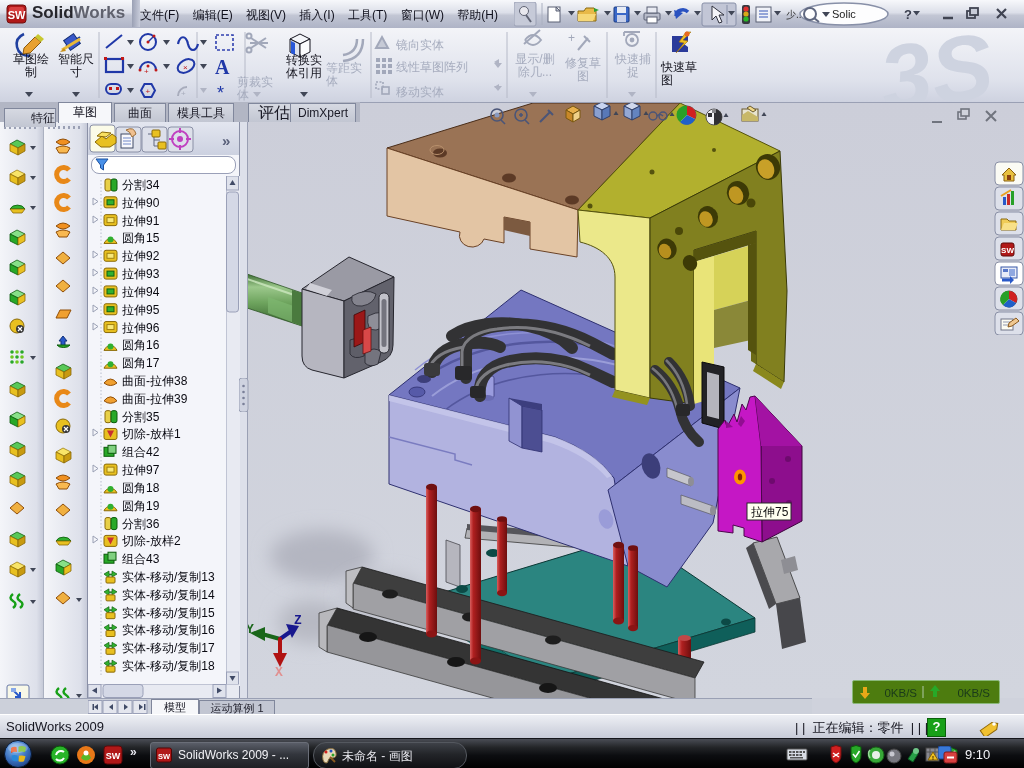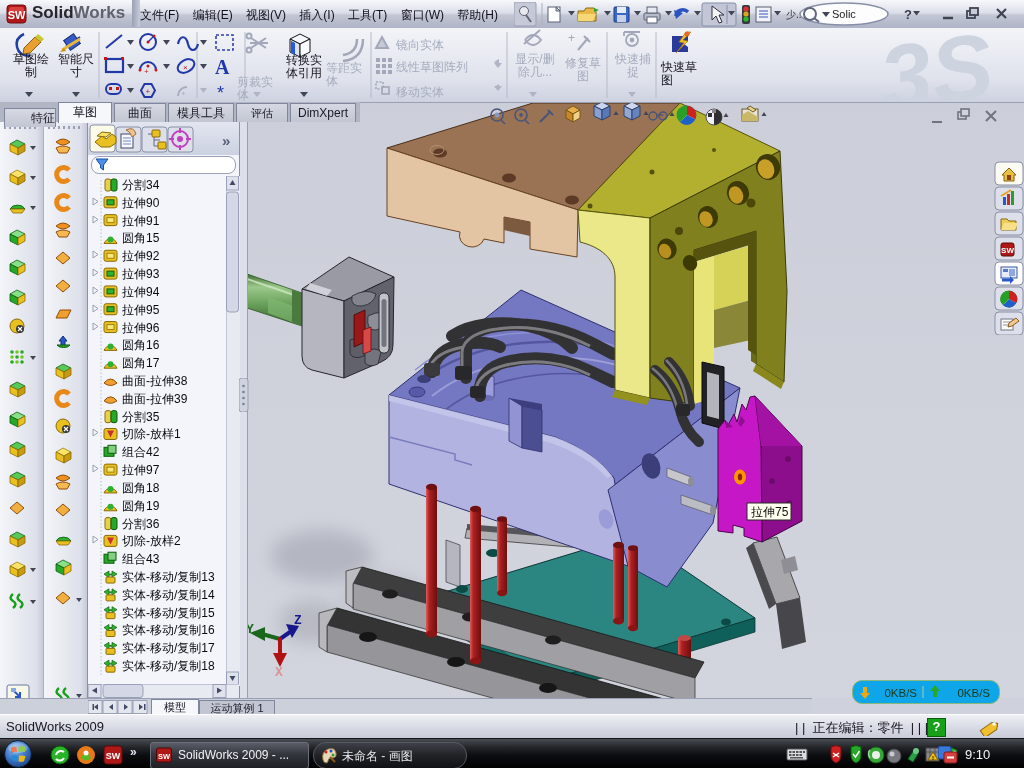--- a/index.html
+++ b/index.html
@@ -213,21 +213,21 @@
  <div class="ab tx" style="left:563px;top:29px;width:40px;text-align:center;font-size:12px;color:#a6acbe;line-height:13px;">修复草<br>图</div>
  <div class="ab tx" style="left:613px;top:25px;width:40px;text-align:center;font-size:12px;color:#a6acbe;line-height:13px;">快速捕<br>捉</div>
  <div class="ab tx" style="left:661px;top:33px;width:40px;font-size:12px;color:#15151f;line-height:13px;">快速草<br>图</div>
 </div>
 
 <div class="ab" style="left:0;top:102px;width:360px;height:20px;background:#b2b6c4;z-index:5;">
  <div class="ab tx" style="left:4px;top:6px;width:50px;height:18px;background:linear-gradient(#d6d9e2,#c2c6d2);border:1px solid #80879c;border-bottom:none;text-align:right;font-size:12px;color:#1a1a26;line-height:18px;">特征</div>
  <div class="ab tx" style="left:58px;top:0px;width:52px;height:20px;background:#f6f7fa;border:1px solid #80879c;border-bottom:none;text-align:center;font-size:12px;color:#10101c;line-height:19px;">草图</div>
  <div class="ab tx" style="left:114px;top:1px;width:50px;height:18px;background:linear-gradient(#d6d9e2,#c2c6d2);border:1px solid #80879c;border-bottom:none;text-align:center;font-size:12px;color:#1a1a26;line-height:18px;">曲面</div>
  <div class="ab tx" style="left:168px;top:1px;width:64px;height:18px;background:linear-gradient(#d6d9e2,#c2c6d2);border:1px solid #80879c;border-bottom:none;text-align:center;font-size:12px;color:#1a1a26;line-height:18px;">模具工具</div>
- <div class="ab tx" style="left:236px;top:1px;width:50px;height:18px;background:linear-gradient(#d6d9e2,#c2c6d2);border:1px solid #80879c;border-bottom:none;text-align:center;font-size:11px;color:#1a1a26;line-height:18px;">评估</div>
+ <div class="ab tx" style="left:248px;top:1px;width:50px;height:18px;background:linear-gradient(#d6d9e2,#c2c6d2);border:1px solid #80879c;border-bottom:none;text-align:center;font-size:16px;color:#1a1a26;line-height:18px;">评估</div>
  <div class="ab tx" style="left:290px;top:1px;width:64px;height:18px;background:linear-gradient(#d6d9e2,#c2c6d2);border:1px solid #80879c;border-bottom:none;text-align:center;font-size:12px;color:#1a1a26;line-height:18px;">DimXpert</div>
 </div>
 <div class="ab" style="left:360px;top:102px;width:664px;height:1px;background:#9aa0b4;z-index:5;"></div>
 
 <svg class="ab" style="left:247px;top:103px" width="777" height="595" viewBox="247 103 777 595">
 <defs>
  <filter id="blur8" x="-50%" y="-50%" width="200%" height="200%">
           <feGaussianBlur stdDeviation="9"></feGaussianBlur>
         </filter>
  <linearGradient id="vbg" x1="0" y1="0" x2="0" y2="1">
@@ -829,21 +829,21 @@
           <rect x="4.5" y="4" width="1.5" height="6"></rect>
           <path d="M25 4 l-4 3 4 3 z"></path>
           <path d="M36 4 l4 3 -4 3 z"></path>
           <path d="M51 4 l4 3 -4 3 z"></path>
           <rect x="56" y="4" width="1.5" height="6"></rect>
         </g>
  </svg>
  <div class="ab tx" style="left:151px;top:0;width:46px;height:15px;background:#f6f7fa;border:1px solid #80879c;border-bottom:none;font-size:11px;text-align:center;line-height:15px;color:#10101c;">模型</div>
  <div class="ab tx" style="left:199px;top:1px;width:74px;height:14px;background:#c2c6d2;border:1px solid #80879c;border-bottom:none;font-size:11px;text-align:center;line-height:14px;color:#22222e;">运动算例 1</div>
 </div>
-<div class="ab" style="left:852px;top:680px;width:146px;height:22px;background:#0ea5e9;border:1px solid #8ab87a;border-radius:10px;">
+<div class="ab" style="left:852px;top:680px;width:146px;height:22px;background:#4d7c0f;border:1px solid #8ab87a;border-radius:2px;">
   <svg class="ab" style="left:4px;top:3px" width="140" height="16" viewBox="0 0 140 16">
    <path d="M6,3 v6 h-3 l5 6 5 -6 h-3 v-6 z" fill="#e8a818"></path>
    <text x="60" y="13" font-size="11.5" fill="#1a3a1a" text-anchor="end" font-family="Liberation Sans">0KB/S</text>
    <line x1="66" y1="2" x2="66" y2="14" stroke="#b0c8a8"></line>
    <path d="M76,13 v-6 h-3 l5 -6 5 6 h-3 v6 z" fill="#28a828"></path>
    <text x="133" y="13" font-size="11.5" fill="#1a3a1a" text-anchor="end" font-family="Liberation Sans">0KB/S</text>
   </svg>
 </div>
 <div class="ab" style="left:0;top:714px;width:1024px;height:24px;background:linear-gradient(#eef0f5,#d5d8e2 60%,#c6cad6);border-top:1px solid #fff;">
  <div class="ab tx" style="left:6px;top:4px;font-size:13px;color:#15151f;">SolidWorks 2009</div>

